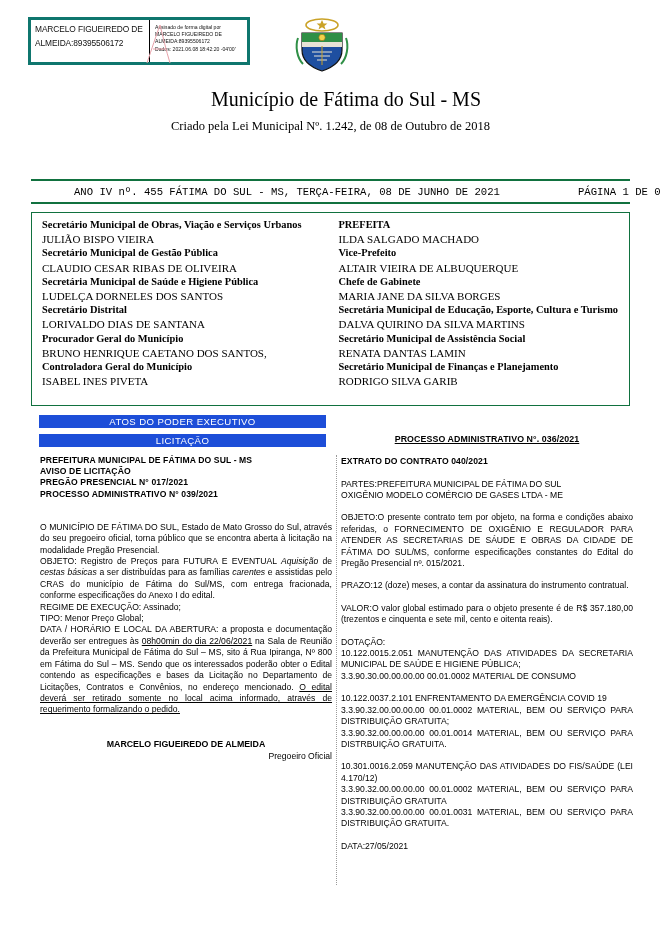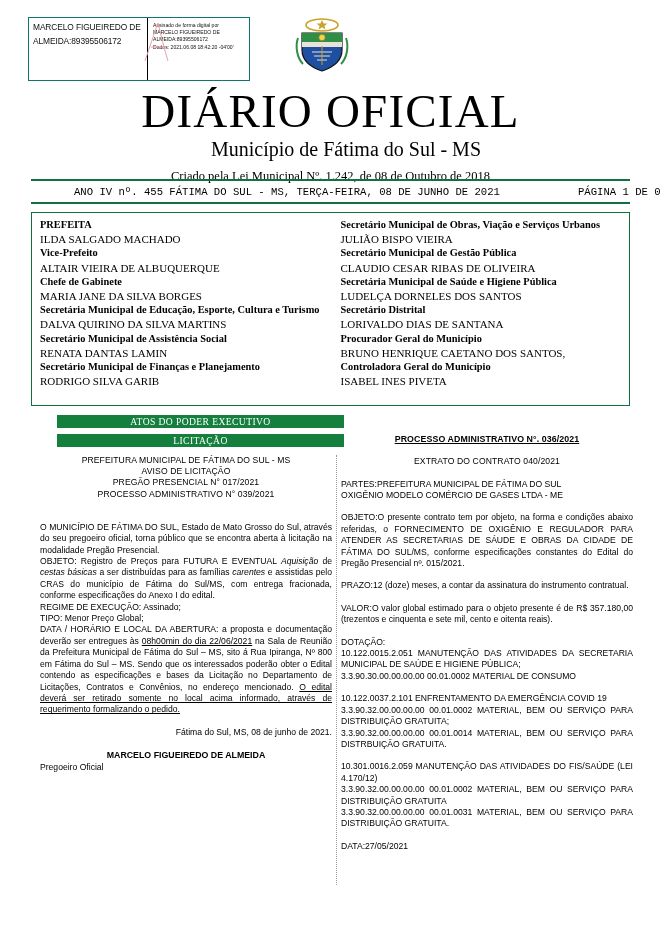--- a/index.html
+++ b/index.html
@@ -15,22 +15,22 @@
     color: #000000;
     overflow: hidden;
   }
 
   
   .sig-box {
     position: absolute;
     left: 28px;
     top: 17px;
     width: 222px;
-    height: 64px;
-    border: 1px solid #0f766e;
+    height: 48px;
+    border: 3px solid #0f766e;
     display: flex;
     box-sizing: border-box;
     background: #fff;
   }
   .sig-left {
     width: 112px;
     padding: 3px 2px 0 4px;
     font-family: "Liberation Sans", sans-serif;
     font-size: 8.4px;
     line-height: 13.5px;
@@ -152,30 +152,29 @@
   }
   .off-name {
     font-family: "Liberation Serif", serif;
     font-size: 11px;
     line-height: 14.2px;
   }
 
   
   .banner {
     position: absolute;
-    background: #15803d;
+    background: #1d4ed8;
     color: #ffffff;
     text-align: center;
-    font-family: Liberation Serif, serif;
+    font-family: Liberation Sans, sans-serif;
     font-size: 9.6px;
     letter-spacing: 0.4px;
     display: flex;
     align-items: center;
     justify-content: center;
-    margin-left: 18px;
   }
   .banner-exec {
     left: 39px;
     top: 415px;
     width: 287px;
     height: 13px;
   }
   .banner-lic {
     left: 39px;
     top: 434px;
@@ -209,41 +208,41 @@
     height: 430px;
     border-left: 1px dotted #9a9a9a;
   }
   .b { font-weight: normal; }
   .u { text-decoration: underline; }
   .i { font-style: italic; }
   .gap { height: 11px; }
   .gap-lg { height: 22px; }
 
   .head-block {
-    text-align: center;
-    font-weight: normal;
+    text-align: left;
+    font-weight: bold;
     font-size: 8.6px;
     line-height: 11.2px;
     letter-spacing: 0.1px;
   }
   .head-under {
     text-align: center;
     font-weight: bold;
     font-size: 8.8px;
     text-decoration: underline;
     letter-spacing: 0.1px;
   }
   .sign-name {
     text-align: center;
     font-weight: bold;
     font-size: 8.8px;
     line-height: 12px;
   }
   .sign-role {
-    text-align: left;
+    text-align: right;
     font-size: 8.6px;
     line-height: 12px;
   }
   .right-tail { text-align: right; }
   p.para { margin: 0; }
 </style>
 </head>
 <body>
 
 <div class="sig-box">
@@ -268,61 +267,60 @@
   <path d="M8 26 L48 26 L48 31 L8 31 Z" fill="#e8e3d6"></path>
   <path d="M10 31 L46 31 L46 34 C46 43 38 49.5 28 53 C18 49.5 10 43 10 34 Z" fill="#1e4fa0"></path>
   <circle cx="28" cy="21.5" r="3.2" fill="#f2d24a" stroke="#8a6a12" stroke-width="0.6"></circle>
   <path d="M18 36 L38 36 M20 40 L36 40 M23 44 L33 44" stroke="#e8e3d6" stroke-width="1.1"></path>
   <path d="M28 30 L28 49" stroke="#caa227" stroke-width="1"></path>
   <path d="M4 22 C1 30, 3 42, 9 48" fill="none" stroke="#2f8f46" stroke-width="2"></path>
   <path d="M52 22 C55 30, 53 42, 47 48" fill="none" stroke="#2f8f46" stroke-width="2"></path>
 </svg>
 
 <div class="masthead">
-  <div class="do-title">DIÁRIO OFICIAL</div>
   <div class="do-sub">Município de Fátima do Sul - MS</div>
   <div class="do-law">Criado pela Lei Municipal Nº. 1.242, de 08 de Outubro de 2018</div>
 </div>
 
 <div class="rule-green rule-top"></div>
 <div class="issue-line">
   <span class="issue-left">ANO IV nº. 455    FÁTIMA DO SUL - MS, TERÇA-FEIRA,  08 DE JUNHO DE 2021</span>
   <span class="issue-right">PÁGINA 1 DE 03</span>
 </div>
 <div class="rule-green rule-bottom"></div>
 
 <div class="officials">
+  <div class="off-col right">
+    <div class="off-role">Secretário Municipal de Obras, Viação e Serviços Urbanos</div>
+    <div class="off-name">JULIÃO BISPO VIEIRA</div>
+    <div class="off-role">Secretário Municipal de Gestão Pública</div>
+    <div class="off-name">CLAUDIO CESAR RIBAS DE OLIVEIRA</div>
+    <div class="off-role">Secretária Municipal de Saúde e Higiene Pública</div>
+    <div class="off-name">LUDELÇA DORNELES DOS SANTOS</div>
+    <div class="off-role">Secretário Distrital</div>
+    <div class="off-name">LORIVALDO DIAS DE SANTANA</div>
+    <div class="off-role">Procurador Geral do Município</div>
+    <div class="off-name">BRUNO HENRIQUE CAETANO DOS SANTOS,</div>
+    <div class="off-role">Controladora Geral do Município</div>
+    <div class="off-name">ISABEL INES PIVETA</div>
+  </div>
   <div class="off-col left">
     <div class="off-role">PREFEITA</div>
     <div class="off-name">ILDA SALGADO MACHADO</div>
     <div class="off-role">Vice-Prefeito</div>
     <div class="off-name">ALTAIR VIEIRA DE ALBUQUERQUE</div>
     <div class="off-role">Chefe de Gabinete</div>
     <div class="off-name">MARIA JANE DA SILVA BORGES</div>
     <div class="off-role">Secretária Municipal de Educação, Esporte, Cultura e Turismo</div>
     <div class="off-name">DALVA QUIRINO DA SILVA MARTINS</div>
     <div class="off-role">Secretário Municipal de Assistência Social</div>
     <div class="off-name">RENATA DANTAS LAMIN</div>
     <div class="off-role">Secretário Municipal de Finanças e Planejamento</div>
     <div class="off-name">RODRIGO SILVA GARIB</div>
   </div>
-  <div class="off-col right">
-    <div class="off-role">Secretário Municipal de Obras, Viação e Serviços Urbanos</div>
-    <div class="off-name">JULIÃO BISPO VIEIRA</div>
-    <div class="off-role">Secretário Municipal de Gestão Pública</div>
-    <div class="off-name">CLAUDIO CESAR RIBAS DE OLIVEIRA</div>
-    <div class="off-role">Secretária Municipal de Saúde e Higiene Pública</div>
-    <div class="off-name">LUDELÇA DORNELES DOS SANTOS</div>
-    <div class="off-role">Secretário Distrital</div>
-    <div class="off-name">LORIVALDO DIAS DE SANTANA</div>
-    <div class="off-role">Procurador Geral do Município</div>
-    <div class="off-name">BRUNO HENRIQUE CAETANO DOS SANTOS,</div>
-    <div class="off-role">Controladora Geral do Município</div>
-    <div class="off-name">ISABEL INES PIVETA</div>
-  </div>
 </div>
 
 <div class="banner banner-exec">ATOS DO PODER EXECUTIVO</div>
 <div class="banner banner-lic">LICITAÇÃO</div>
 
 <div class="col-divider"></div>
 
 <div class="col col-left">
   <div class="head-block">
     <div>PREFEITURA MUNICIPAL DE FÁTIMA DO SUL - MS</div>
@@ -338,21 +336,20 @@
   <p class="para"><span class="b">OBJETO:</span><span> Registro de Preços para FUTURA E EVENTUAL </span><span class="i">Aquisição</span><span> de </span><span class="i">cestas básicas</span><span> a ser distribuídas para as famílias </span><span class="i">carentes</span><span> e assistidas pelo CRAS do município de Fátima do Sul/MS, com entrega fracionada, conforme especificações do Anexo I do edital.</span></p>
 
   <p class="para"><span class="b">REGIME DE EXECUÇÃO:</span><span> Assinado;</span></p>
 
   <p class="para"><span class="b">TIPO:</span><span> Menor Preço Global;</span></p>
 
   <p class="para"><span class="b">DATA / HORÁRIO E LOCAL DA ABERTURA:</span><span> a proposta e documentação deverão ser entregues às </span><span class="b u">08h00min do dia 22/06/2021</span><span> na Sala de Reunião da Prefeitura Municipal de Fátima do Sul – MS, sito á Rua Ipiranga, Nº 800 em Fátima do Sul – MS. Sendo que os interessados poderão obter o Edital contendo as especificações e bases da Licitação no Departamento de Licitações, Contratos e Convênios, no endereço mencionado. </span><span class="b u">O edital deverá ser retirado somente no local acima informado, através de requerimento formalizando o pedido.</span></p>
 
   <div class="gap"></div>
 
-  <div class="right-tail">Fátima do Sul, MS, 08 de junho de 2021.</div>
 
   <div class="gap"></div>
 
   <div class="sign-name">MARCELO FIGUEIREDO DE ALMEIDA</div>
   <div class="sign-role">Pregoeiro Oficial</div>
 </div>
 
 <div class="col col-right">
   <div class="head-under">PROCESSO ADMINISTRATIVO N°. 036/2021</div>
 

